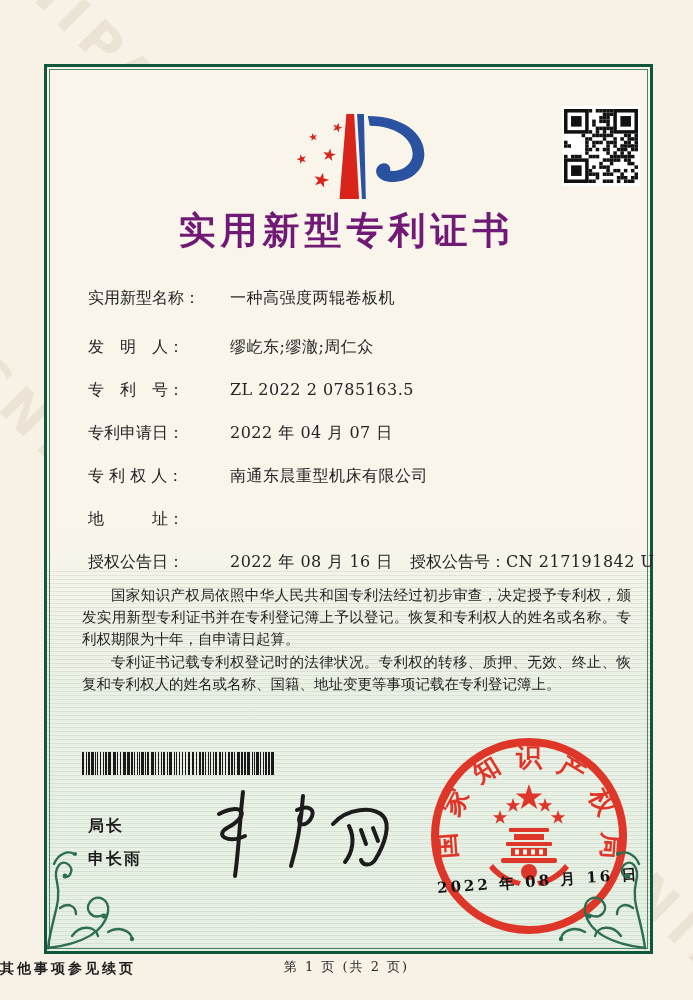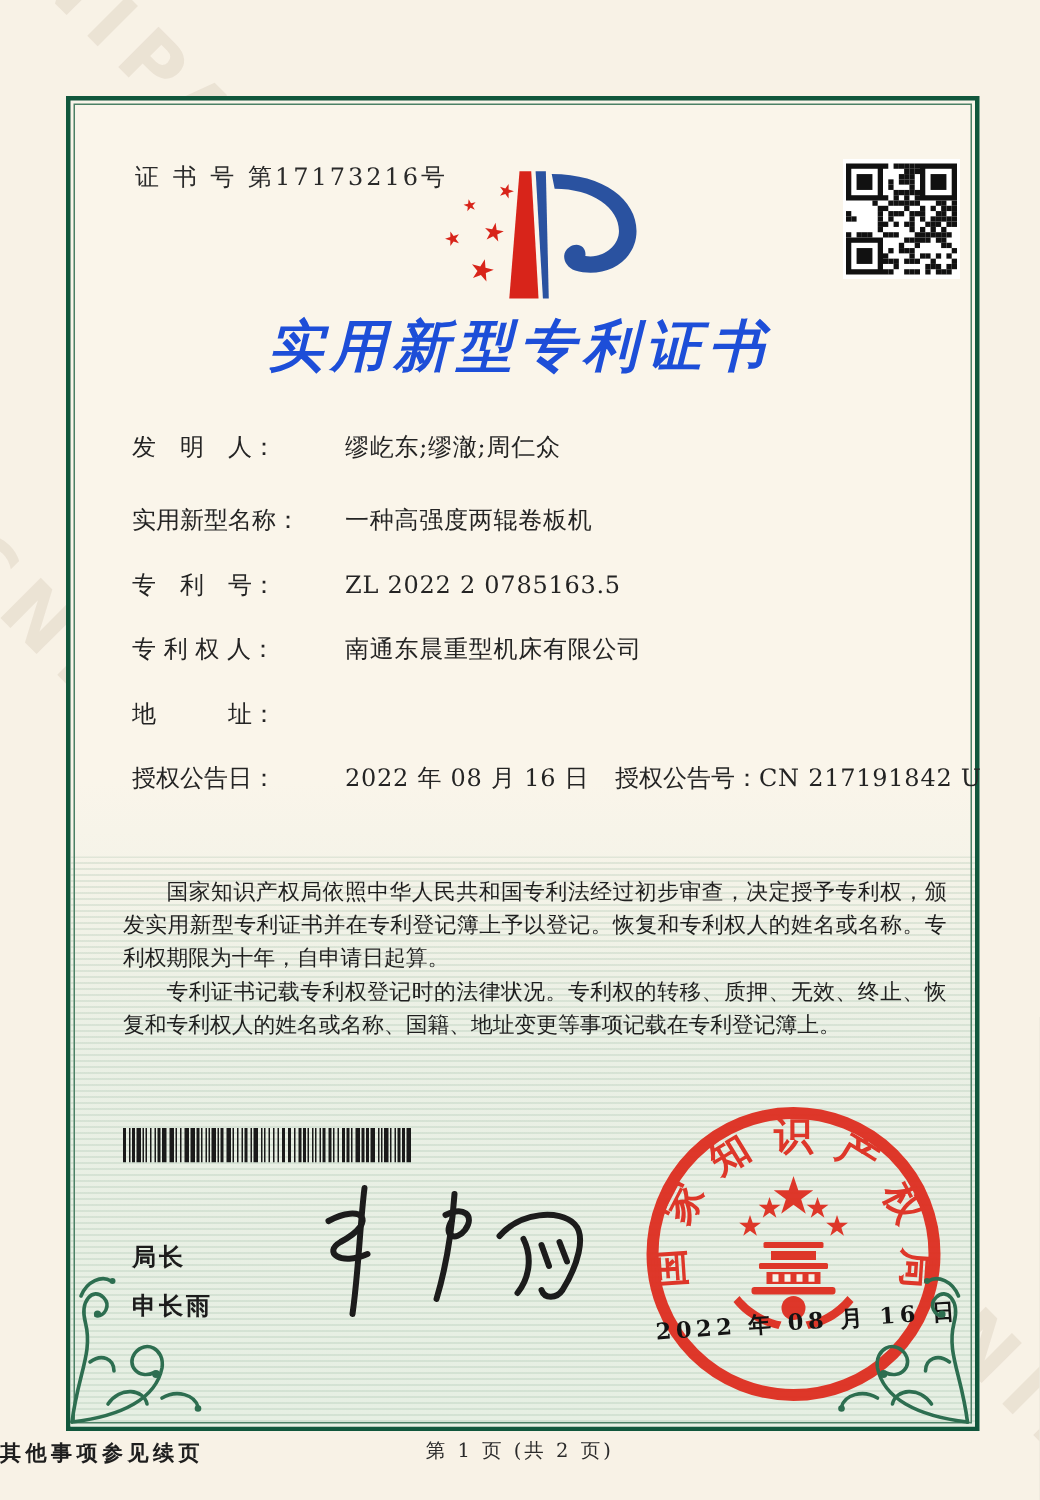--- a/index.html
+++ b/index.html
@@ -29,34 +29,34 @@
   .guilloche-lines{
     position:absolute;left:0;right:0;bottom:0;height:380px;z-index:2;opacity:.5;
     background:repeating-linear-gradient(180deg,rgba(122,164,136,.35) 0 1px,transparent 1px 4px);
   }
   .content{position:absolute;inset:0;z-index:4;}
   .cert-no{position:absolute;left:90px;top:108px;font-size:16px;letter-spacing:2px;color:#2a2a2a;}
   .logo{position:absolute;left:282px;top:108px;width:156px;height:98px;}
   .qr{position:absolute;left:562px;top:106px;width:74px;height:76px;background:#fff;padding:2px;}
   .title{
     position:absolute;left:0;right:0;top:206px;text-align:center;
-    font-size:37px;font-weight:bold;letter-spacing:5px;color:#1d4ed8;font-style:italic;
+    font-size:37px;font-weight:bold;letter-spacing:5px;color:#701a75;
   }
   .fields{position:absolute;left:88px;top:288px;right:50px;}
   .frow{display:flex;align-items:baseline;font-size:16px;height:43px;color:#242424;}
   .frow:first-child{height:49px;}
   .flabel{white-space:pre;width:142px;flex:0 0 142px;}
   .fvalue{white-space:pre;letter-spacing:.5px;}
   .fvalue.w{width:170px;flex:0 0 170px;}
   .flabel2{white-space:pre;margin-left:10px;}
   .notice{position:absolute;left:82px;right:62px;top:584px;font-size:14.5px;line-height:22px;text-align:justify;color:#1f1f1f;}
   .notice p{margin:0 0 1px 0;text-indent:2em;}
   .barcode{position:absolute;left:82px;top:752px;width:196px;height:23px;}
   .officer{position:absolute;left:88px;top:816px;font-family:"DejaVu Sans","Liberation Sans",sans-serif;font-size:16px;font-weight:bold;color:#1c1c1c;}
-  .officer div{margin-bottom:12px;letter-spacing:2px;margin-top:12px;}
+  .officer div{margin-bottom:12px;letter-spacing:2px;}
   .signature{position:absolute;left:205px;top:786px;width:195px;height:96px;}
   .seal{position:absolute;left:423px;top:736px;width:212px;height:205px;}
   .seal-date{
     position:absolute;left:437px;top:872px;font-size:15px;font-weight:bold;
     letter-spacing:3px;color:#141414;transform:rotate(-4deg);white-space:nowrap;
   }
   .page-info{position:absolute;left:0;right:0;top:922px;text-align:center;font-size:13px;letter-spacing:2px;color:#2a2a2a;z-index:5;margin-top:36px;}
   .continuation{position:absolute;left:0;right:0;top:960px;text-align:left;font-size:14px;font-weight:bold;letter-spacing:3px;color:#1e1e1e;z-index:5;}
   .corner{position:absolute;width:118px;height:118px;z-index:5;}
   .corner.bl{left:38px;bottom:46px;}
@@ -106,21 +106,20 @@
     <g fill="#2d6e50">
       <circle cx="66" cy="80" r="2.6"></circle>
         <circle cx="27" cy="40" r="2.4"></circle>
       <circle cx="94" cy="103" r="2.2"></circle>
         <circle cx="37" cy="18" r="2"></circle>
     </g>
   </svg>
 
   <div class="content">
 
-    <div class="cert-no">证 书 号 第17173216号</div>
 
     <svg class="logo" viewBox="0 0 160 100">
       <g fill="#d8241a">
         <text x="50" y="22" font-size="13" transform="rotate(18 50 22)">★</text>
         <text x="28" y="34" font-size="11" transform="rotate(-12 28 34)">★</text>
         <text x="40" y="52" font-size="17" transform="rotate(10 40 52)">★</text>
         <text x="16" y="58" font-size="13" transform="rotate(-18 16 58)">★</text>
         <text x="30" y="78" font-size="20" transform="rotate(14 30 78)">★</text>
       </g>
       <polygon points="66,6 74,6 79,93 59,93" fill="#d8241a"></polygon>
@@ -280,30 +279,34 @@
           <rect x="0" y="14" width="7" height="7"></rect>
           <rect x="1" y="15" width="5" height="5" fill="#fff"></rect>
           <rect x="2" y="16" width="3" height="3"></rect>
         </g>
       </svg>
 
     <div class="title">实用新型专利证书</div>
 
     <div class="fields">
       <div class="frow">
+        <span class="flabel">实用新型名称：</span>
+        <span class="fvalue">一种高强度两辊卷板机</span>
+      </div>
+      <div class="frow">
         <span class="flabel">发　明　人：</span>
         <span class="fvalue">缪屹东;缪澈;周仁众</span>
       </div>
       <div class="frow">
-        <span class="flabel">实用新型名称：</span>
-        <span class="fvalue">一种高强度两辊卷板机</span>
-      </div>
-      <div class="frow">
         <span class="flabel">专　利　号：</span>
         <span class="fvalue">ZL 2022 2 0785163.5</span>
+      </div>
+      <div class="frow">
+        <span class="flabel">专利申请日：</span>
+        <span class="fvalue">2022 年 04 月 07 日</span>
       </div>
       <div class="frow">
         <span class="flabel">专 利 权 人：</span>
         <span class="fvalue">南通东晨重型机床有限公司</span>
       </div>
       <div class="frow">
         <span class="flabel">地　　　址：</span>
       </div>
       <div class="frow">
         <span class="flabel">授权公告日：</span>

